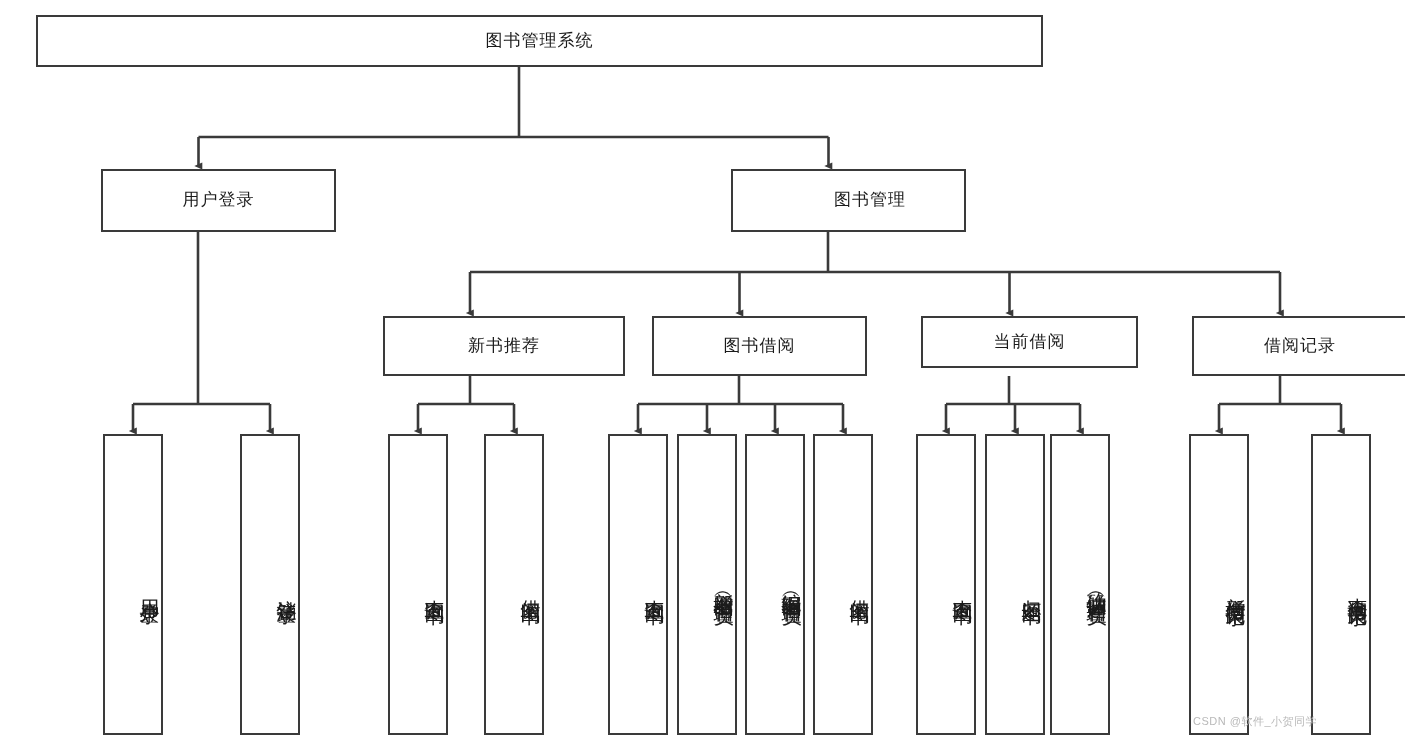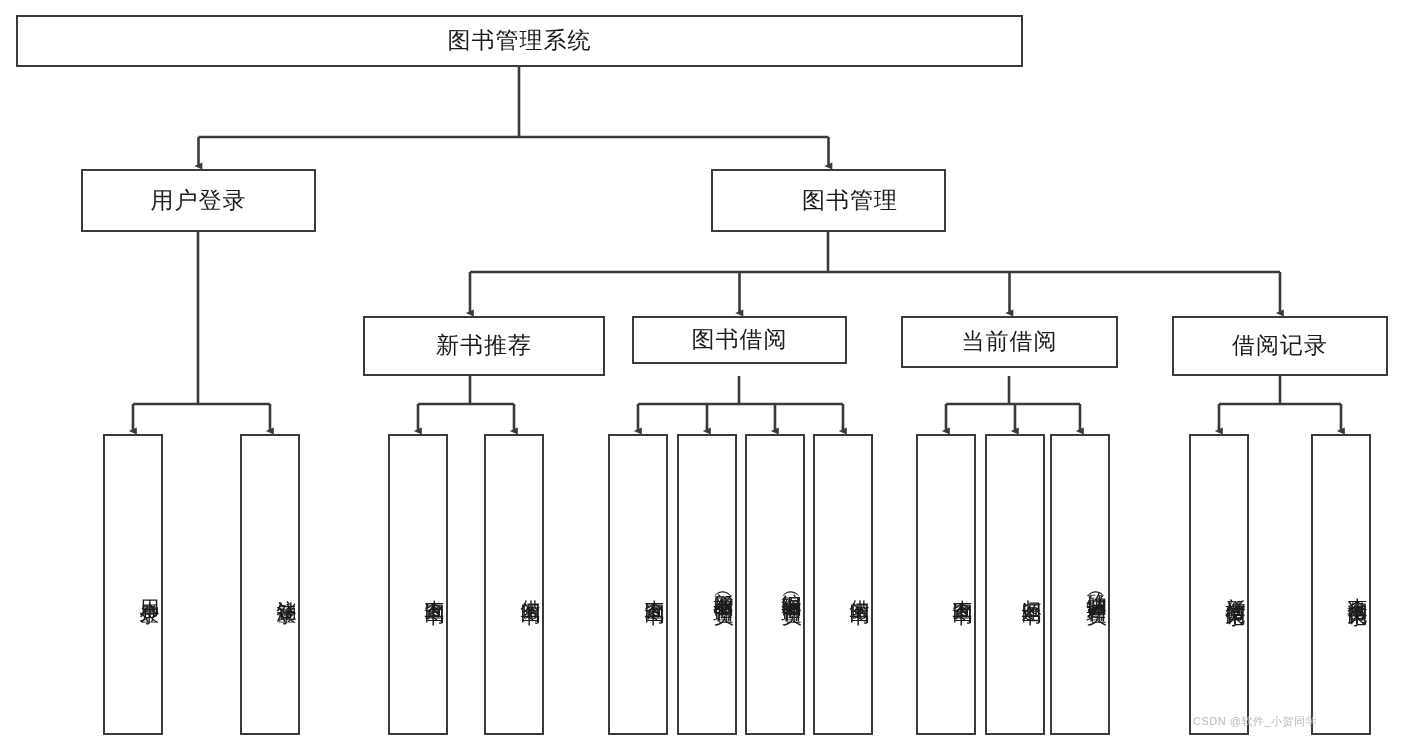--- a/index.html
+++ b/index.html
@@ -31,22 +31,23 @@
     border: 2px solid #3a3a3a;
     background: #ffffff;
     display: flex;
     align-items: center;
     justify-content: center;
     color: #1b1b1b;
     line-height: 1.18;
     text-align: center;
   }
   .node.horizontal {
-    font-size: 23px;
+    font-size: 17px;
     letter-spacing: 1px;
+    margin-left: 20px;
   }
   .node.vertical {
     writing-mode: vertical-rl;
     text-orientation: upright;
     font-size: 20px;
     letter-spacing: 2px;
     align-items: flex-start;
     justify-content: center;
     padding-top: 6px;
   }
@@ -118,21 +119,21 @@
       </div>
       <div class="node horizontal" style="left: 81px; top: 169px; width: 235px; height: 63px;">
         <span class="node-label">用户登录</span>
       </div>
       <div class="node horizontal" style="left: 711px; top: 169px; width: 235px; height: 63px; padding-left: 43px;">
         <span class="node-label">图书管理</span>
       </div>
       <div class="node horizontal" style="left: 363px; top: 316px; width: 242px; height: 60px;">
         <span class="node-label">新书推荐</span>
       </div>
-      <div class="node horizontal" style="left: 632px; top: 316px; width: 215px; height: 48px;">
+      <div class="node horizontal" style="left: 632px; top: 316px; width: 215px; height: 60px;">
         <span class="node-label">图书借阅</span>
       </div>
       <div class="node horizontal" style="left: 901px; top: 316px; width: 217px; height: 52px;">
         <span class="node-label">当前借阅</span>
       </div>
       <div class="node horizontal" style="left: 1172px; top: 316px; width: 216px; height: 60px; text-align: right;">
         <span class="node-label">借阅记录</span>
       </div>
       <div class="node vertical" style="left: 103px; top: 434px; width: 60px; height: 301px;">
         <span class="node-label">用户登录</span>

